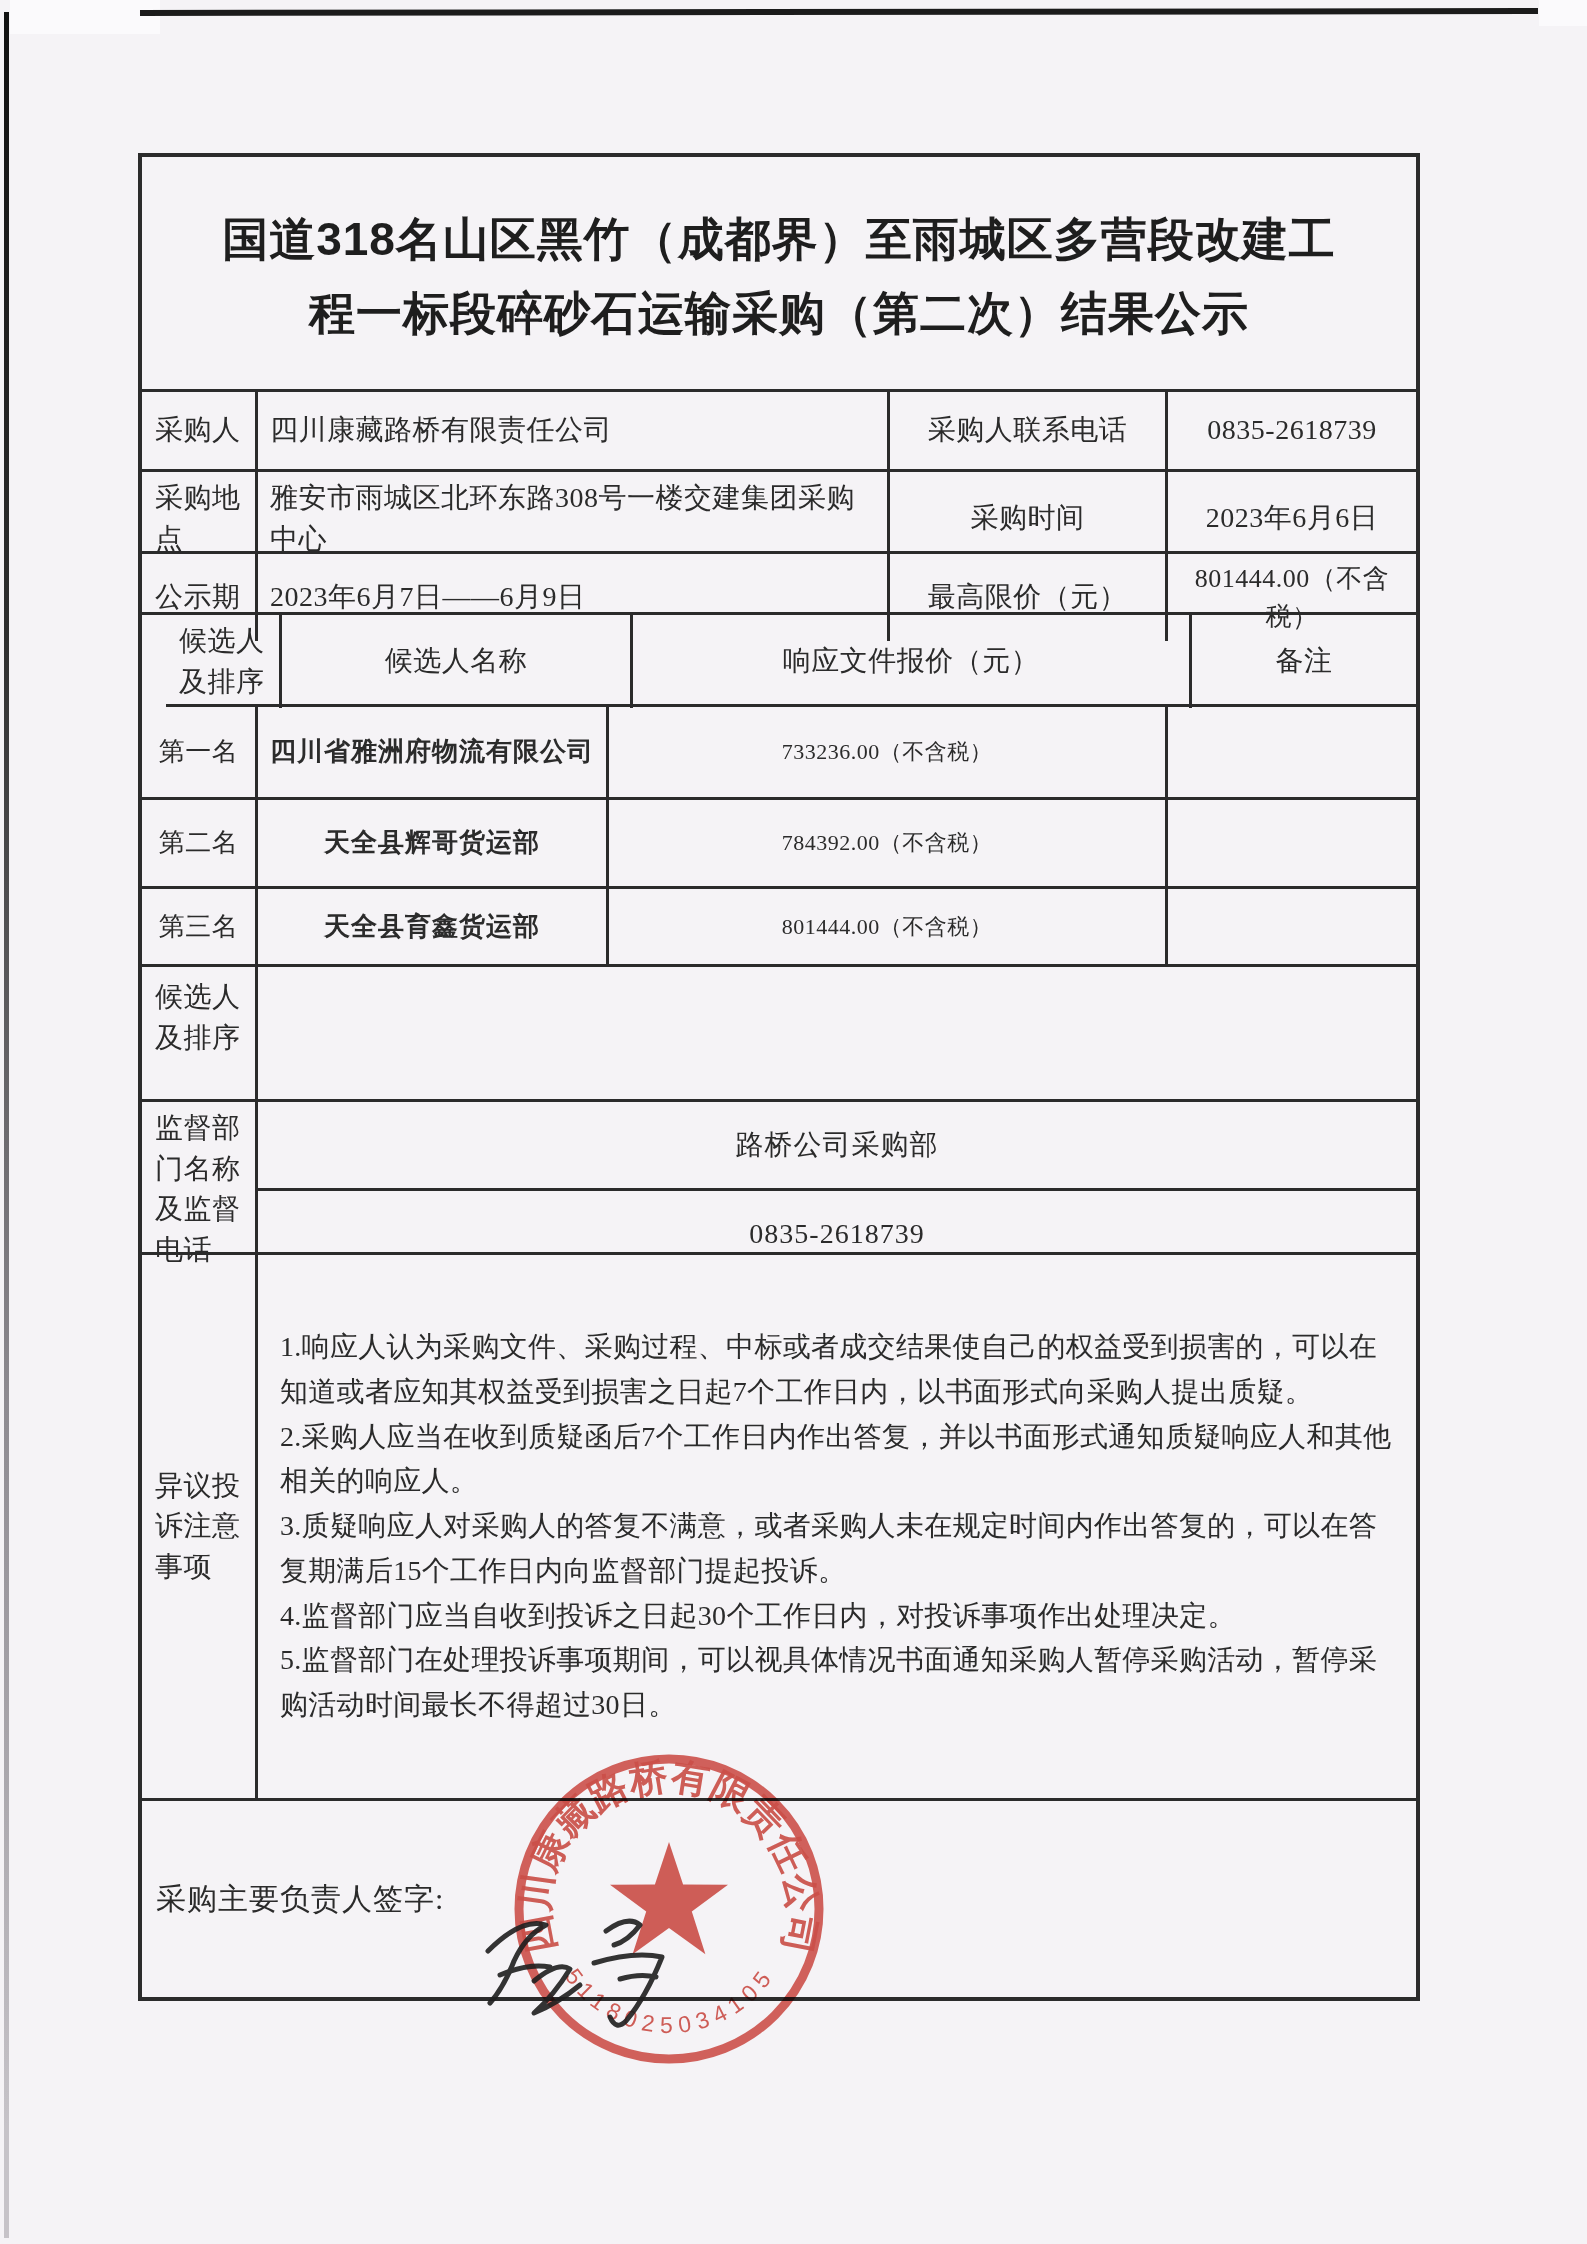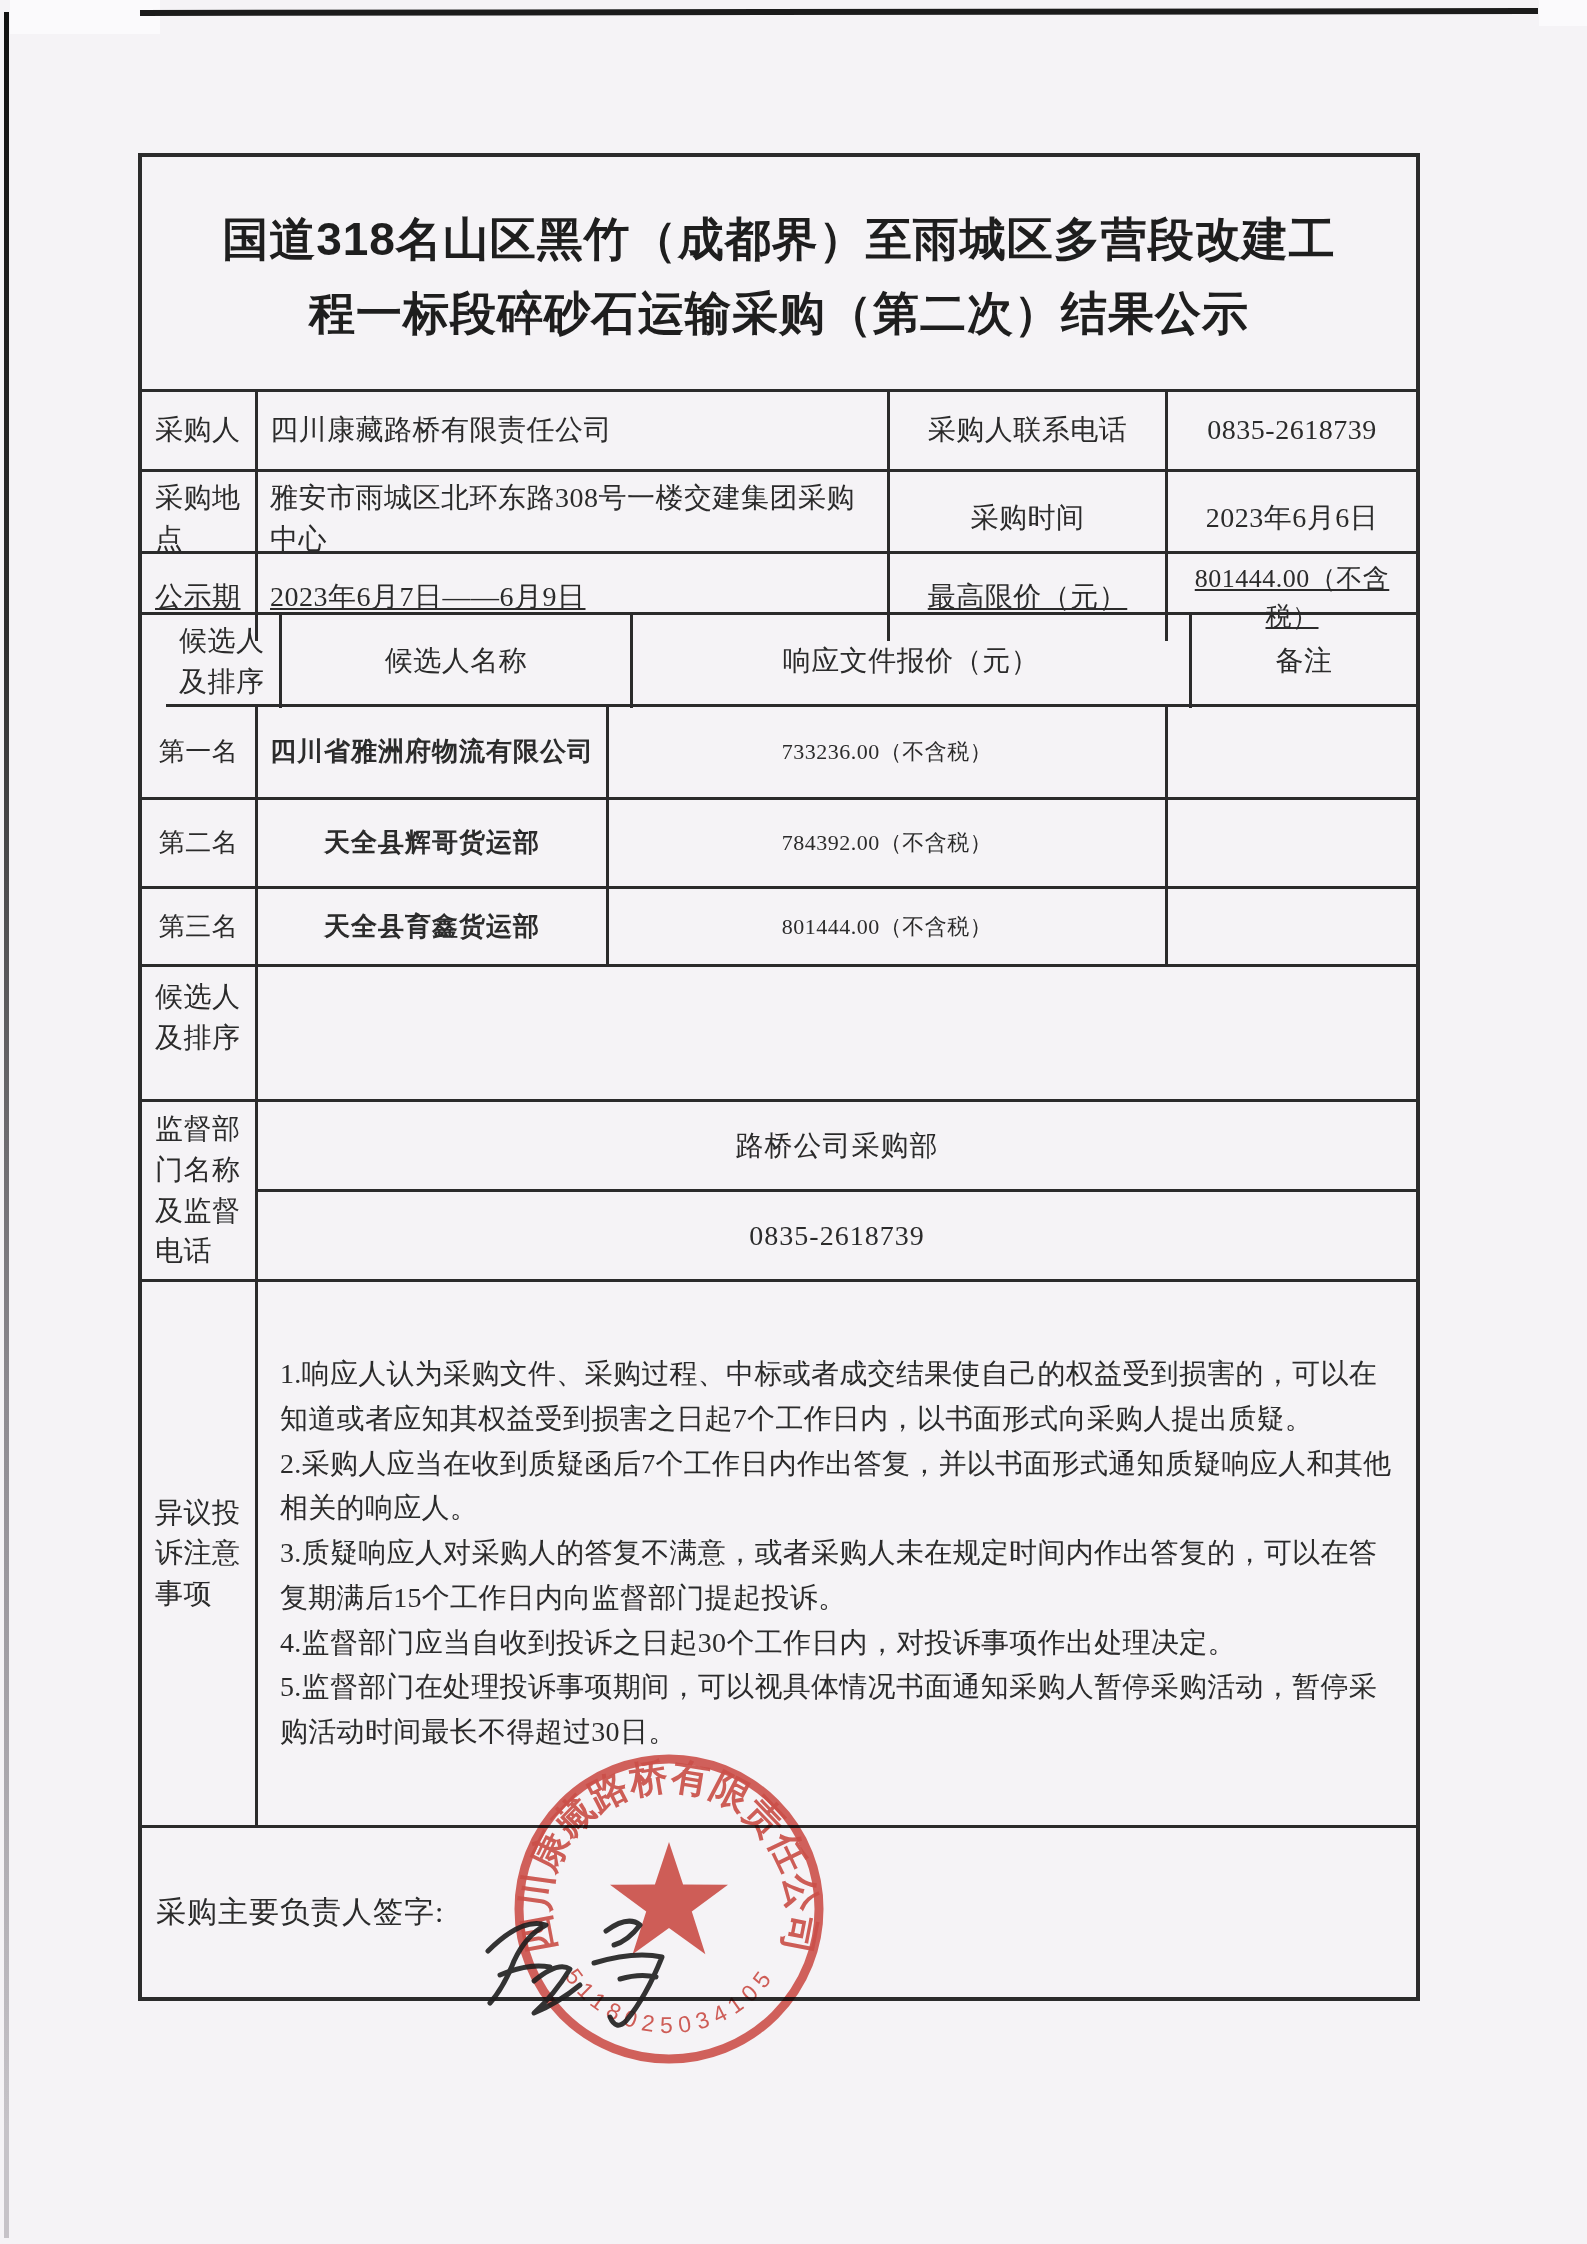--- a/index.html
+++ b/index.html
@@ -40,27 +40,27 @@
     display:flex;align-items:center;justify-content:center;padding:18px 58px 10px 58px;
     text-align:center;
   }
   .title-block h1{
     margin:0;font-family:"Liberation Sans","DejaVu Sans",sans-serif;
     font-size:46px;font-weight:700;line-height:1.6;letter-spacing:1px;color:#1e1e1e;
   }
   .r-project{height:110px;}
   .r-buyer{height:80px;}
   .r-location{height:82px;}
-  .r-publicity{height:61px;text-decoration:underline;}
+  .r-publicity{height:61px;}
   .r-candhead{height:92px;margin-left:24px;}
   .r-cand1{height:93px;}
   .r-cand2{height:89px;}
   .r-cand3{height:78px;}
   .r-other{height:135px;}
-  .r-superv{height:180px;}
+  .r-superv{height:153px;}
   .r-objection{height:546px;}
   .cand-name{font-size:26px;font-weight:600;letter-spacing:1px;}
   .cand-price{font-size:22px;}
   .rank{font-size:26px;font-weight:400;}
   .superv-stack{display:flex;flex-direction:column;}
   .superv-stack .sub{
     flex:1;display:flex;align-items:center;justify-content:center;
     font-size:28px;letter-spacing:1px;box-sizing:border-box;
   }
   .superv-stack .sub:first-child{border-bottom:3px solid #2b2b2b;}

